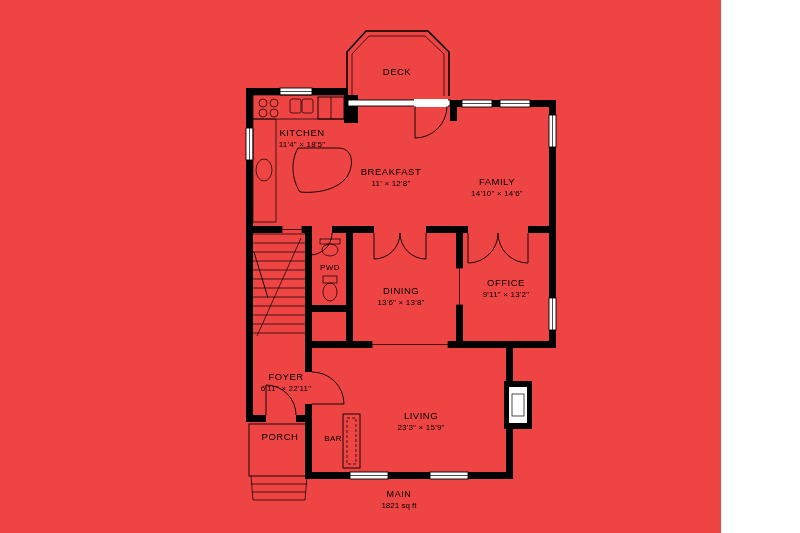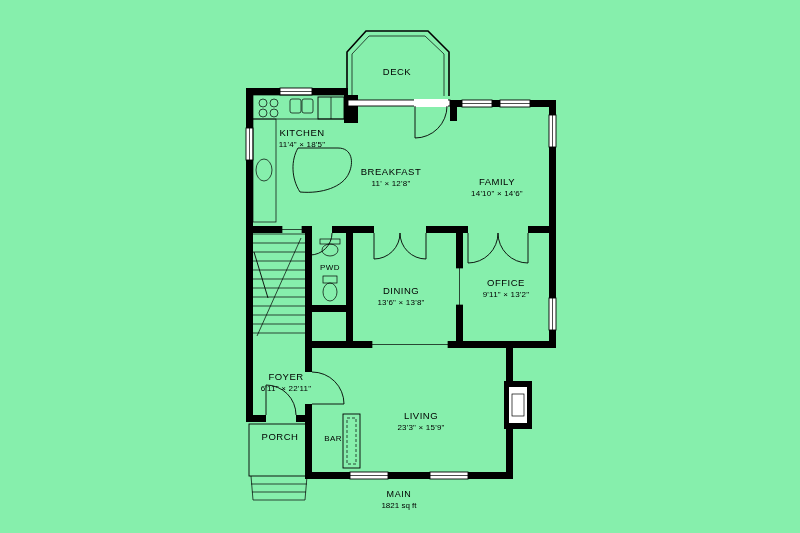--- a/index.html
+++ b/index.html
@@ -1,20 +1,20 @@
 <!DOCTYPE html>
 <html><head>
 <meta charset="utf-8">
 <style>
   html, body { margin: 0; padding: 0; background: #ffffff; }
   .stage {
     position: relative;
-    width: 800px;
+    width: 721px;
     height: 533px;
-    background: #86efac;
+    background: #ef4444;
     overflow: hidden;
     font-family: "Liberation Sans", sans-serif;
   }
   svg { display: block; }
   text {
     font-family: "Liberation Sans", sans-serif;
     fill: #000000;
   }
   .room-name  { font-size: 9.5px; letter-spacing: 0.5px; }
   .room-dims  { font-size: 8px;   letter-spacing: 0.2px; }

